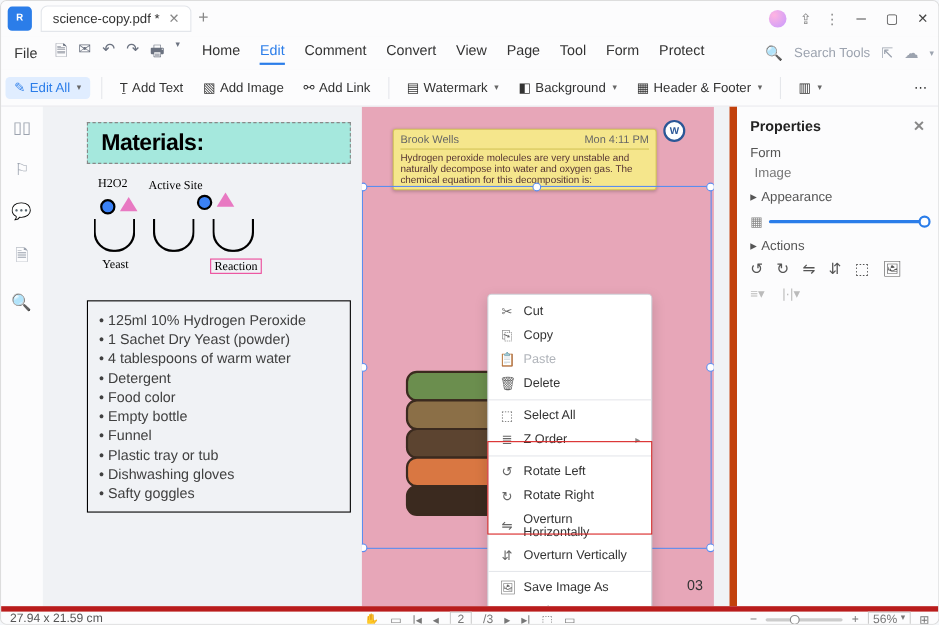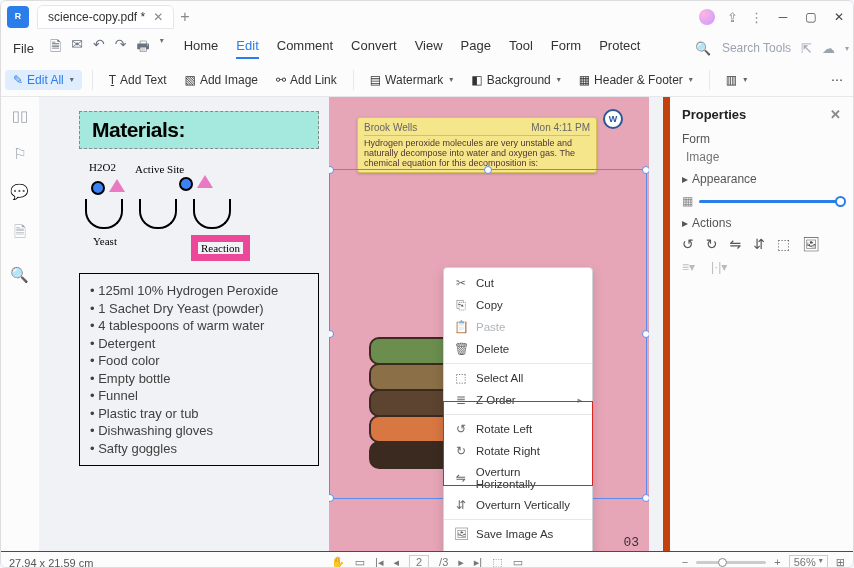--- a/index.html
+++ b/index.html
@@ -49,21 +49,21 @@
 .list-box li { list-style:none; font-size:13px; color:#404040; line-height:1.35; font-family:Arial,sans-serif; }
 
 .page-right { position:absolute; left:290px; top:0; width:320px; height:454px; background:#e7a6b8; overflow:hidden; }
 .note { position:absolute; left:28px; top:20px; width:240px; background:#f5e68c; border:1px solid #d4c456; border-radius:3px; padding:4px 6px; font-size:9px; color:#533; box-shadow:0 1px 3px rgba(0,0,0,0.2); }
 .note-hdr { display:flex; justify-content:space-between; font-size:10px; color:#666; border-bottom:1px solid #d4c456; padding-bottom:2px; margin-bottom:2px; }
 .sel-frame { position:absolute; left:0px; top:72px; width:318px; height:330px; border:1px solid #5b8def; }
 .sh { position:absolute; width:8px; height:8px; background:#fff; border:1.5px solid #5b8def; border-radius:50%; }
 .boo { position:absolute; left:6px; top:140px; font-family:cursive; font-size:32px; color:#f2d4dd; letter-spacing:4px; }
 .cake { position:absolute; left:40px; top:240px; width:240px; height:160px; }
 .layer { position:absolute; width:200px; height:28px; border:2px solid #3b2a1f; border-radius:10px; }
-.pagenum { position:absolute; right:10px; bottom:1px; font-size:13px; color:#333; font-family:Liberation Mono, monospace; }
+.pagenum { position:absolute; right:10px; bottom:12px; font-size:13px; color:#333; font-family:Liberation Sans, sans-serif; }
 .wordicon { position:absolute; right:26px; top:12px; width:20px; height:20px; background:#fff; border:2px solid #2b5797; border-radius:50%; display:flex; align-items:center; justify-content:center; font-size:9px; color:#2b5797; font-weight:bold; }
 
 .ctxmenu { position:absolute; left:404px; top:170px; width:150px; background:#fff; border:1px solid #d0d4da; border-radius:4px; box-shadow:0 4px 12px rgba(0,0,0,0.15); padding:4px 0; font-size:11.5px; z-index:50; }
 .ctxmenu .mi { display:flex; align-items:center; gap:8px; padding:4px 10px; color:#333; }
 .ctxmenu .mi.dis { color:#b0b4ba; }
 .ctxmenu .msep { height:1px; background:#e5e7eb; margin:3px 0; }
 .ctxmenu .miico { width:14px; text-align:center; color:#666; font-size:12px; }
 .ctxmenu .sub { margin-left:auto; color:#888; font-size:9px; }
 .redbox { position:absolute; border:1.5px solid #d92424; pointer-events:none; }
 
@@ -73,21 +73,21 @@
 .proppanel .sect { color:#555; margin:8px 0 4px; display:flex; align-items:center; gap:4px; }
 .proppanel .val { color:#777; margin-left:4px; }
 .slider-row { display:flex; align-items:center; gap:6px; margin:8px 0; }
 .slider-track { flex:1; height:3px; background:#2b7de9; border-radius:2px; position:relative; }
 .slider-thumb { position:absolute; right:-5px; top:-4px; width:11px; height:11px; background:#fff; border:2px solid #2b7de9; border-radius:50%; }
 .actions-row { display:flex; gap:12px; margin:6px 0; }
 .actions-row span { color:#555; font-size:14px; }
 .align-row { display:flex; gap:16px; margin-top:8px; }
 .align-row span { color:#bbb; font-size:12px; }
 
-.statusbar { height:18px; display:flex; align-items:flex-end; padding:0 8px; font-size:11px; color:#555; background:#fcfcfd; border-top:1px solid #b91c1c; }
+.statusbar { height:18px; display:flex; align-items:flex-start; padding:0 8px; font-size:11px; color:#555; background:#fcfcfd; border-top:5px solid #b91c1c; }
 .sb-center { position:absolute; left:50%; transform:translateX(-50%); display:flex; align-items:center; gap:10px; color:#777; }
 .pagebox { border:1px solid #ccc; padding:0 6px; font-size:11px; }
 .sb-right { margin-left:auto; display:flex; align-items:center; gap:8px; color:#777; }
 .zoom-track { width:70px; height:3px; background:#ccc; position:relative; border-radius:2px; }
 .zoom-thumb { position:absolute; left:22px; top:-3px; width:9px; height:9px; background:#fff; border:1px solid #888; border-radius:50%; }
 .zoom-box { border:1px solid #ccc; padding:0 4px; font-size:11px; display:flex; gap:3px; }
 </style>
 </head>
 <body>
 
@@ -199,21 +199,21 @@
         <span class="lbl" style="left:10px;top:4px">H2O2</span>
         <span class="lbl" style="left:56px;top:6px">Active Site</span>
         <span class="crc" style="left:12px;top:24px"></span>
         <span class="tri" style="left:30px;top:22px"></span>
         <span class="crc" style="left:100px;top:20px"></span>
         <span class="tri" style="left:118px;top:18px"></span>
         <div class="cup" style="left:6px;top:42px"></div>
         <div class="cup" style="left:60px;top:42px"></div>
         <div class="cup" style="left:114px;top:42px"></div>
         <span class="lbl" style="left:14px;top:78px">Yeast</span>
-        <span class="lbl" style="left:112px;top:78px;border:7px solid #ec4899;padding:0 3px">Reaction</span>
+        <span class="lbl" style="left:112px;top:78px;border:1px solid #ec4899;padding:0 3px">Reaction</span>
       </div>
       <div class="list-box">
         <li>• <span>125ml 10% Hydrogen Peroxide</span></li>
         <li>• <span>1 Sachet Dry Yeast (powder)</span></li>
         <li>• <span>4 tablespoons of warm water</span></li>
         <li>• <span>Detergent</span></li>
         <li>• <span>Food color</span></li>
         <li>• <span>Empty bottle</span></li>
         <li>• <span>Funnel</span></li>
         <li>• <span>Plastic tray or tub</span></li>

